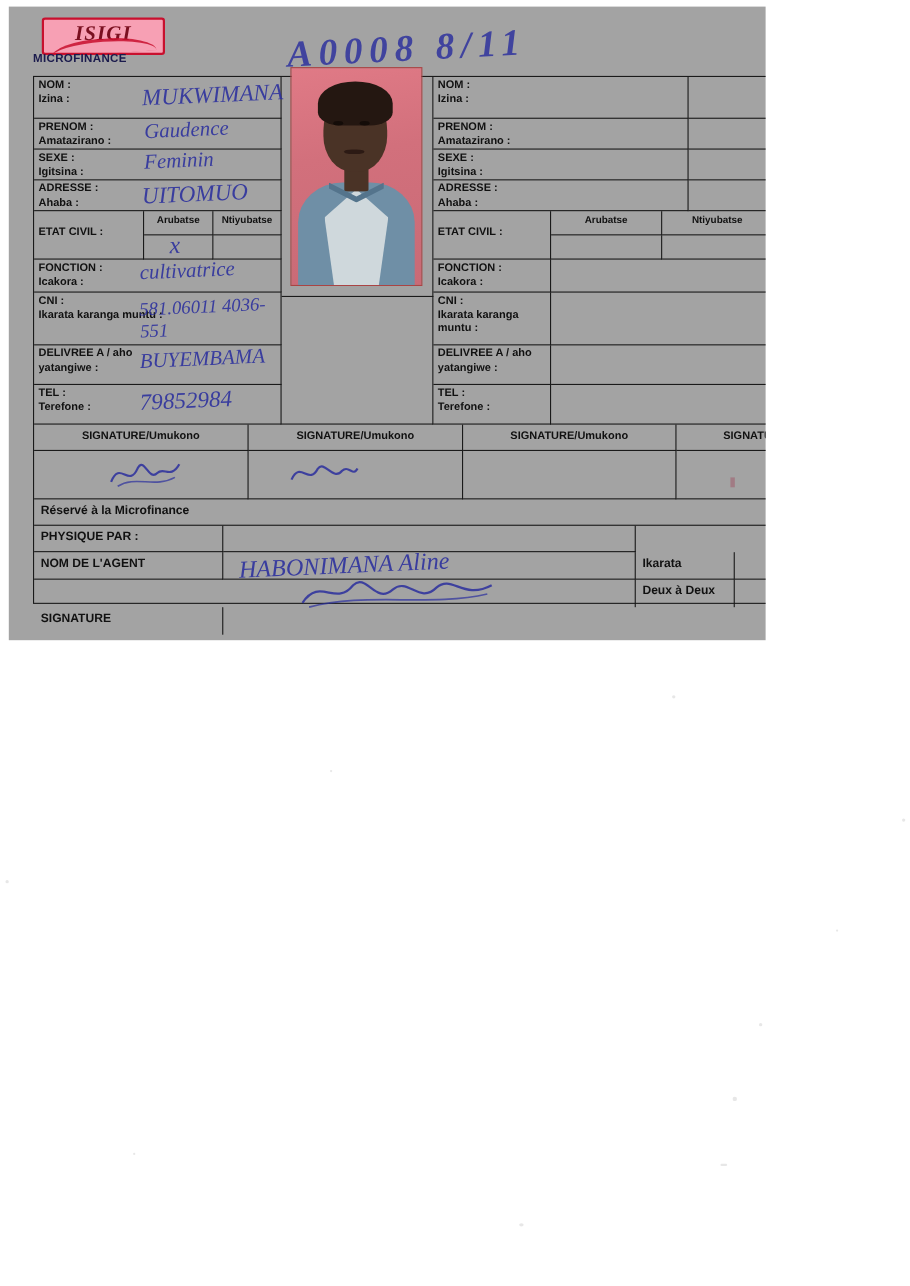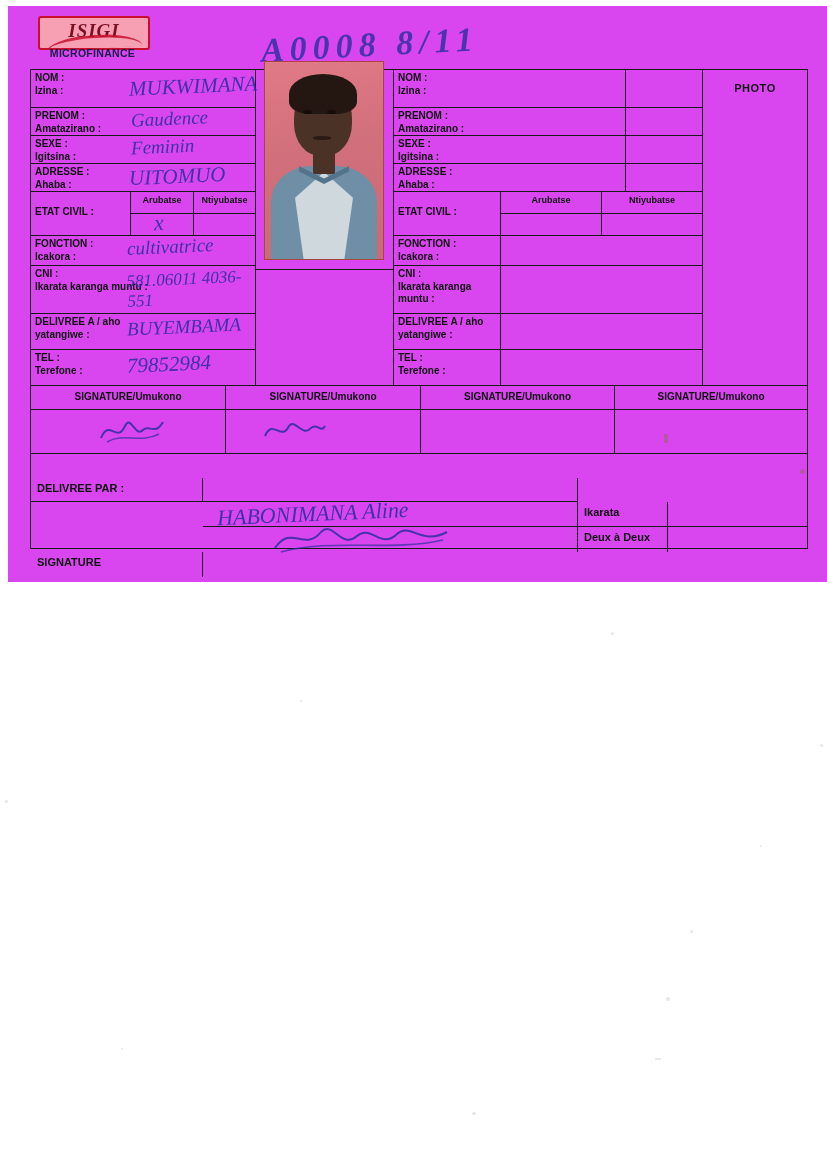--- a/index.html
+++ b/index.html
@@ -13,23 +13,23 @@
     position: relative;
     font-family: "Liberation Sans", sans-serif;
     overflow: hidden;
   }
 
   
   .card {
     position: absolute;
     left: 8px;
     top: 6px;
-    width: 820px;
+    width: 688px;
     height: 576px;
-    background: #d946ef;
+    background: #a3a3a3;
     box-sizing: border-box;
     overflow: hidden;
   }
   .card-inner {
     position: absolute;
     left: 10px;
     top: 8px;
     right: 10px;
     bottom: 8px;
   }
@@ -74,21 +74,21 @@
     border-top: 3px solid #c8102e;
     border-radius: 50% / 100% 100% 0 0;
     transform: rotate(-4deg);
     opacity: .85;
   }
   .logo-sub {
     position: absolute;
     left: 0px;
     top: 31px;
     width: 125px;
-    text-align: center;
+    text-align: left;
     font-size: 10.5px;
     font-weight: bold;
     color: #1b1b4d;
     letter-spacing: .3px;
   }
 
   
   .title {
     position: absolute;
     left: 150px;
@@ -397,26 +397,32 @@
       </div>
       <div class="cell" style="left:584px;top:316px;width:192px;height:24px;border-right:none;">
         <div class="center-lbl">SIGNATURE/Umukono</div>
       </div>
 
       <div class="cell" style="left:0;top:340px;width:195px;height:44px;"></div>
       <div class="cell" style="left:195px;top:340px;width:195px;height:44px;"></div>
       <div class="cell" style="left:390px;top:340px;width:194px;height:44px;"></div>
       <div class="cell" style="left:584px;top:340px;width:192px;height:44px;border-right:none;"></div>
 
+      <div class="cell" style="left:0;top:384px;width:776px;height:24px;border-right:none;">
+        <div class="res-lbl">Réservé à la Microfinance</div>
+      </div>
 
       <div class="cell" style="left:0;top:408px;width:172px;height:24px;">
-        <div class="res-lbl">DELIVREE PAR :</div>
+        <div class="res-lbl">PHYSIQUE PAR :</div>
       </div>
       <div class="cell" style="left:172px;top:408px;width:375px;height:24px;"></div>
 
+      <div class="cell" style="left:0;top:432px;width:172px;height:25px;">
+        <div class="res-lbl">NOM DE L'AGENT</div>
+      </div>
       <div class="cell" style="left:172px;top:432px;width:375px;height:25px;"></div>
       <div class="cell" style="left:547px;top:432px;width:90px;height:25px;">
         <div class="res-lbl">Ikarata</div>
       </div>
       <div class="cell" style="left:637px;top:432px;width:139px;height:25px;border-right:none;"></div>
 
       <div class="cell" style="left:0;top:457px;width:172px;height:25px;border-bottom:none;margin-top:25px;">
         <div class="res-lbl">SIGNATURE</div>
       </div>
       <div class="cell" style="left:172px;top:457px;width:375px;height:25px;border-bottom:none;"></div>

